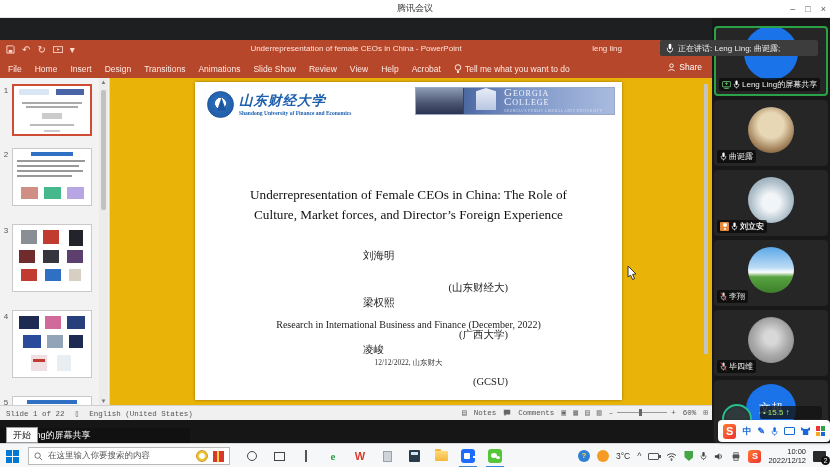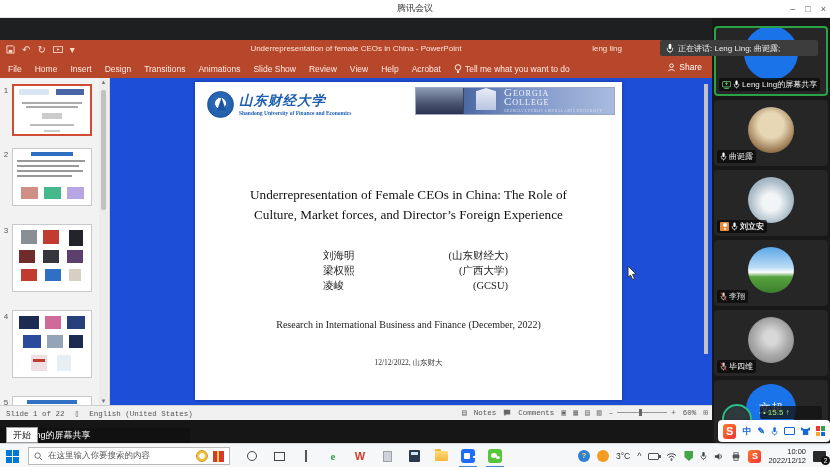--- a/index.html
+++ b/index.html
@@ -31,21 +31,21 @@
   .thumb-num { width:12px; font-size:8px; color:#555; text-align:center; padding-top:2px; }
   .thumb { background:#fff; border:1px solid #c9c9c9; width:80px; position:relative; overflow:hidden; }
   .thumb.sel { border:2px solid #cf4b33; }
   .tscroll { position:absolute; right:1px; top:0; width:9px; height:327px; background:#ececec; }
   .tscroll .sthumb { position:absolute; left:2px; top:12px; width:5px; height:120px; background:#c1c1c1; border-radius:2px; }
   .tscroll .arr { position:absolute; left:0; width:9px; font-size:6px; color:#777; text-align:center; }
   
   .mb { position:absolute; }
 
   
-  #canvas { position:absolute; left:110px; top:38px; width:602px; height:327px; background:#1d4ed8; }
+  #canvas { position:absolute; left:110px; top:38px; width:602px; height:327px; background:#eab308; }
   #slide { position:absolute; left:85px; top:4px; width:427px; height:318px; background:#fff; box-shadow:0 0 3px rgba(0,0,0,.35); font-family:"Liberation Serif",serif; }
   .canvas-scroll { position:absolute; right:2px; top:2px; width:8px; height:300px; }
   .canvas-scroll .bar { position:absolute; left:2px; top:4px; width:4px; height:270px; background:#c3c3c3; }
 
   
   #logo-left { position:absolute; left:12px; top:5px; width:185px; height:34px; display:flex; align-items:center; gap:5px; }
   #sdufe-emblem { width:27px; height:27px; border-radius:50%; background:radial-gradient(circle at 50% 45%, #ffffff 28%, #2a6bb8 30%, #1c55a0 100%); border:1px solid #1c55a0; position:relative; }
   #sdufe-emblem:after { content:""; position:absolute; left:9px; top:6px; width:9px; height:13px; background:#1c55a0; clip-path:polygon(50% 0,100% 100%,0 100%); }
   .sdufe-cn { font-size:13.5px; color:#1d5fae; font-weight:bold; font-style:italic; letter-spacing:1px; white-space:nowrap; }
   .sdufe-en { font-size:5.5px; color:#1d5fae; font-weight:bold; white-space:nowrap; }
@@ -53,22 +53,22 @@
   #gc-building { width:48px; height:100%; background:linear-gradient(180deg,#8c9bb4 0%,#4a5470 60%,#2c3350 100%); border-right:1px solid #39425f; }
   #gc-emblem { width:20px; height:22px; margin-left:12px; background:linear-gradient(180deg,#e8edf7,#b9c6e2); clip-path:polygon(0 15%,50% 0,100% 15%,100% 100%,0 100%); }
   .gc-text { margin-left:8px; color:#f2f5fb; font-family:"Liberation Serif",serif; line-height:9px; }
   .gc-line1 { font-size:11px; font-variant:small-caps; letter-spacing:1px; }
   .gc-line2 { font-size:11px; font-variant:small-caps; letter-spacing:1px; }
   .gc-sub { font-size:3.5px; letter-spacing:.5px; color:#d7def0; margin-top:1px; }
 
   #slide-title { position:absolute; left:10px; right:10px; top:103px; text-align:center; font-size:13.2px; color:#111; line-height:20px; }
   #authors { position:absolute; left:128px; top:166px; width:185px; font-size:10.5px; color:#222; line-height:15px; }
   .author-row { display:flex; }
-  .author-name { width:64px; }
-  .author-affil { flex:1; text-align:right; }
+  .author-name { width:64px;margin-left:40px; }
+  .author-affil { flex:1; text-align:right;margin-top:32px; }
   #journal-line { position:absolute; left:0; right:0; top:237px; text-align:center; font-size:10px; color:#222; }
   #date-line { position:absolute; left:0; right:0; top:276px; text-align:center; font-size:7.5px; color:#333; }
 
   
   #statusbar { position:absolute; left:0; top:365px; width:712px; height:15px; background:#f0f0f0; border-top:1px solid #d0d0d0; font-size:7.5px; color:#555;font-family:Liberation Mono, monospace; }
   #statusbar .left { position:absolute; left:6px; top:3px; display:flex; gap:10px; align-items:center; }
   #statusbar .right { position:absolute; right:4px; top:2px; display:flex; gap:7px; align-items:center; }
   .view-ico { font-size:8px; color:#666; }
   .zoom-slider { display:flex; align-items:center; gap:4px; }
   .zoom-track { width:50px; height:1px; background:#999; position:relative; }

